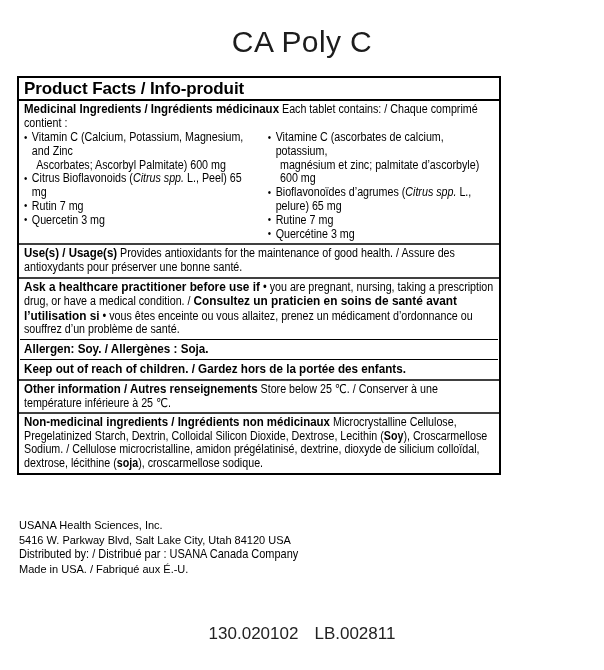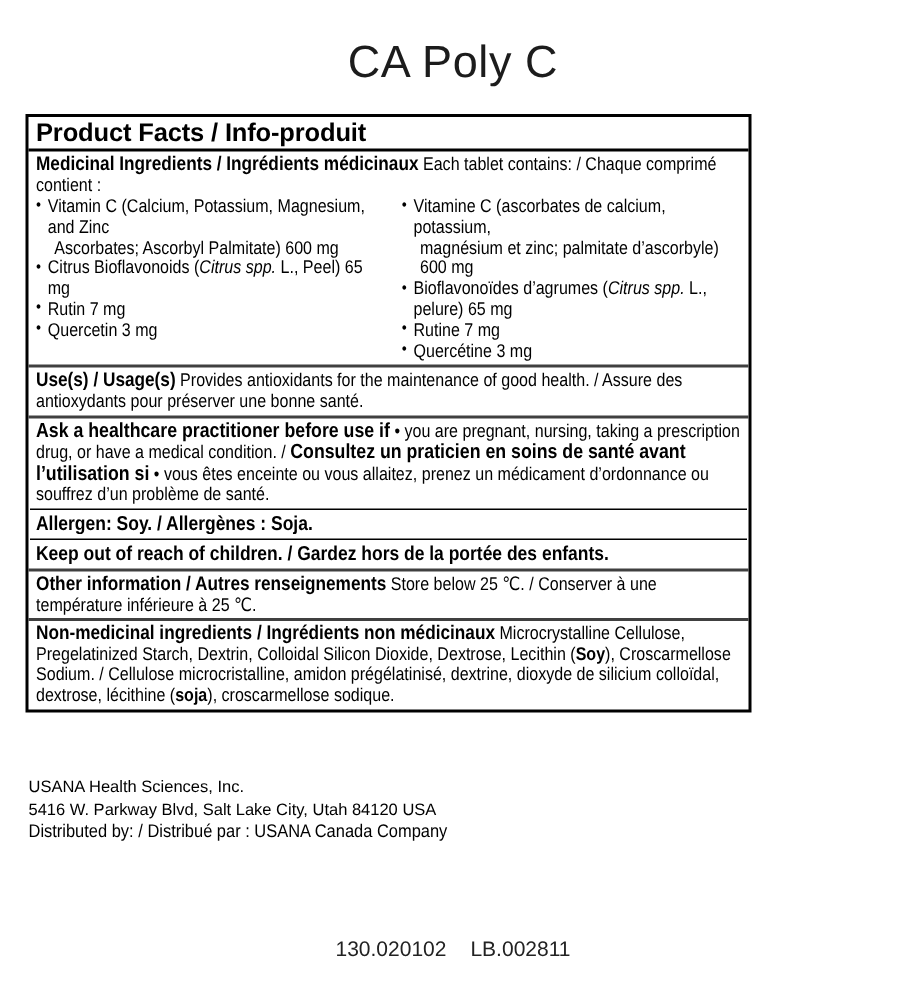--- a/index.html
+++ b/index.html
@@ -159,21 +159,21 @@
     transform-origin: left top;
     width: 111%;
   }
 
   #footer-codes {
     position: absolute;
     top: 624px;
     left: 0;
     width: 604px;
     text-align: center;
-    font-size: 14px;
+    font-size: 17px;
     color: #222;
   }
   #footer-codes .code2 { margin-left: 16px; }
 </style>
 </head>
 <body>
 
 <div id="product-title">CA Poly C</div>
 
 <div id="facts-panel">
@@ -251,17 +251,18 @@
     </div>
   </div>
 
 
 </div>
 
 <div id="footer-address">
   <div class="addr-line">USANA Health Sciences, Inc.</div>
   <div class="addr-line">5416 W. Parkway Blvd, Salt Lake City, Utah 84120 USA</div>
   <div class="addr-line narrow">Distributed by: / Distribué par : USANA Canada Company</div>
+  <div class="addr-line">Made in USA. / Fabriqué aux É.-U.</div>
 </div>
 
 <div id="footer-codes">
   <span class="code1">130.020102</span><span class="code2">LB.002811</span>
 </div>
 
 </body></html>

